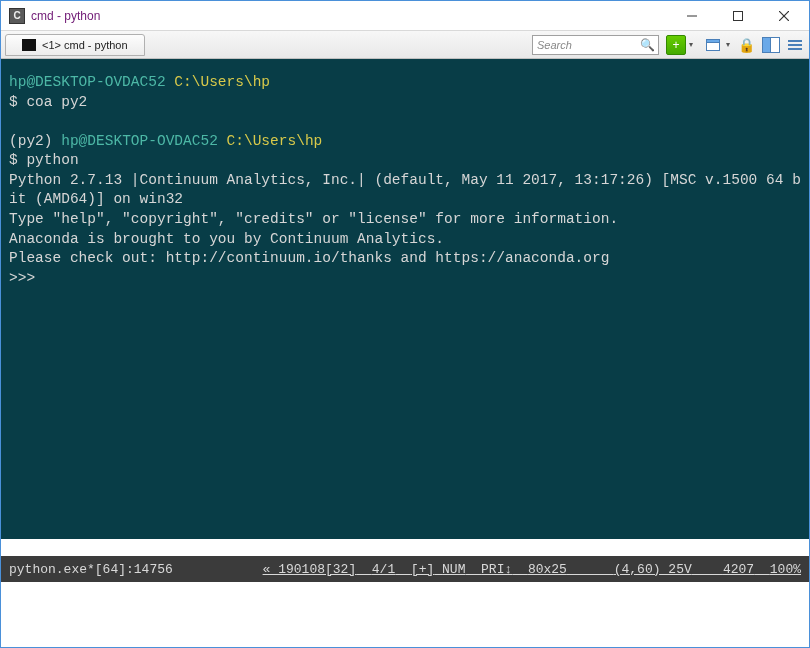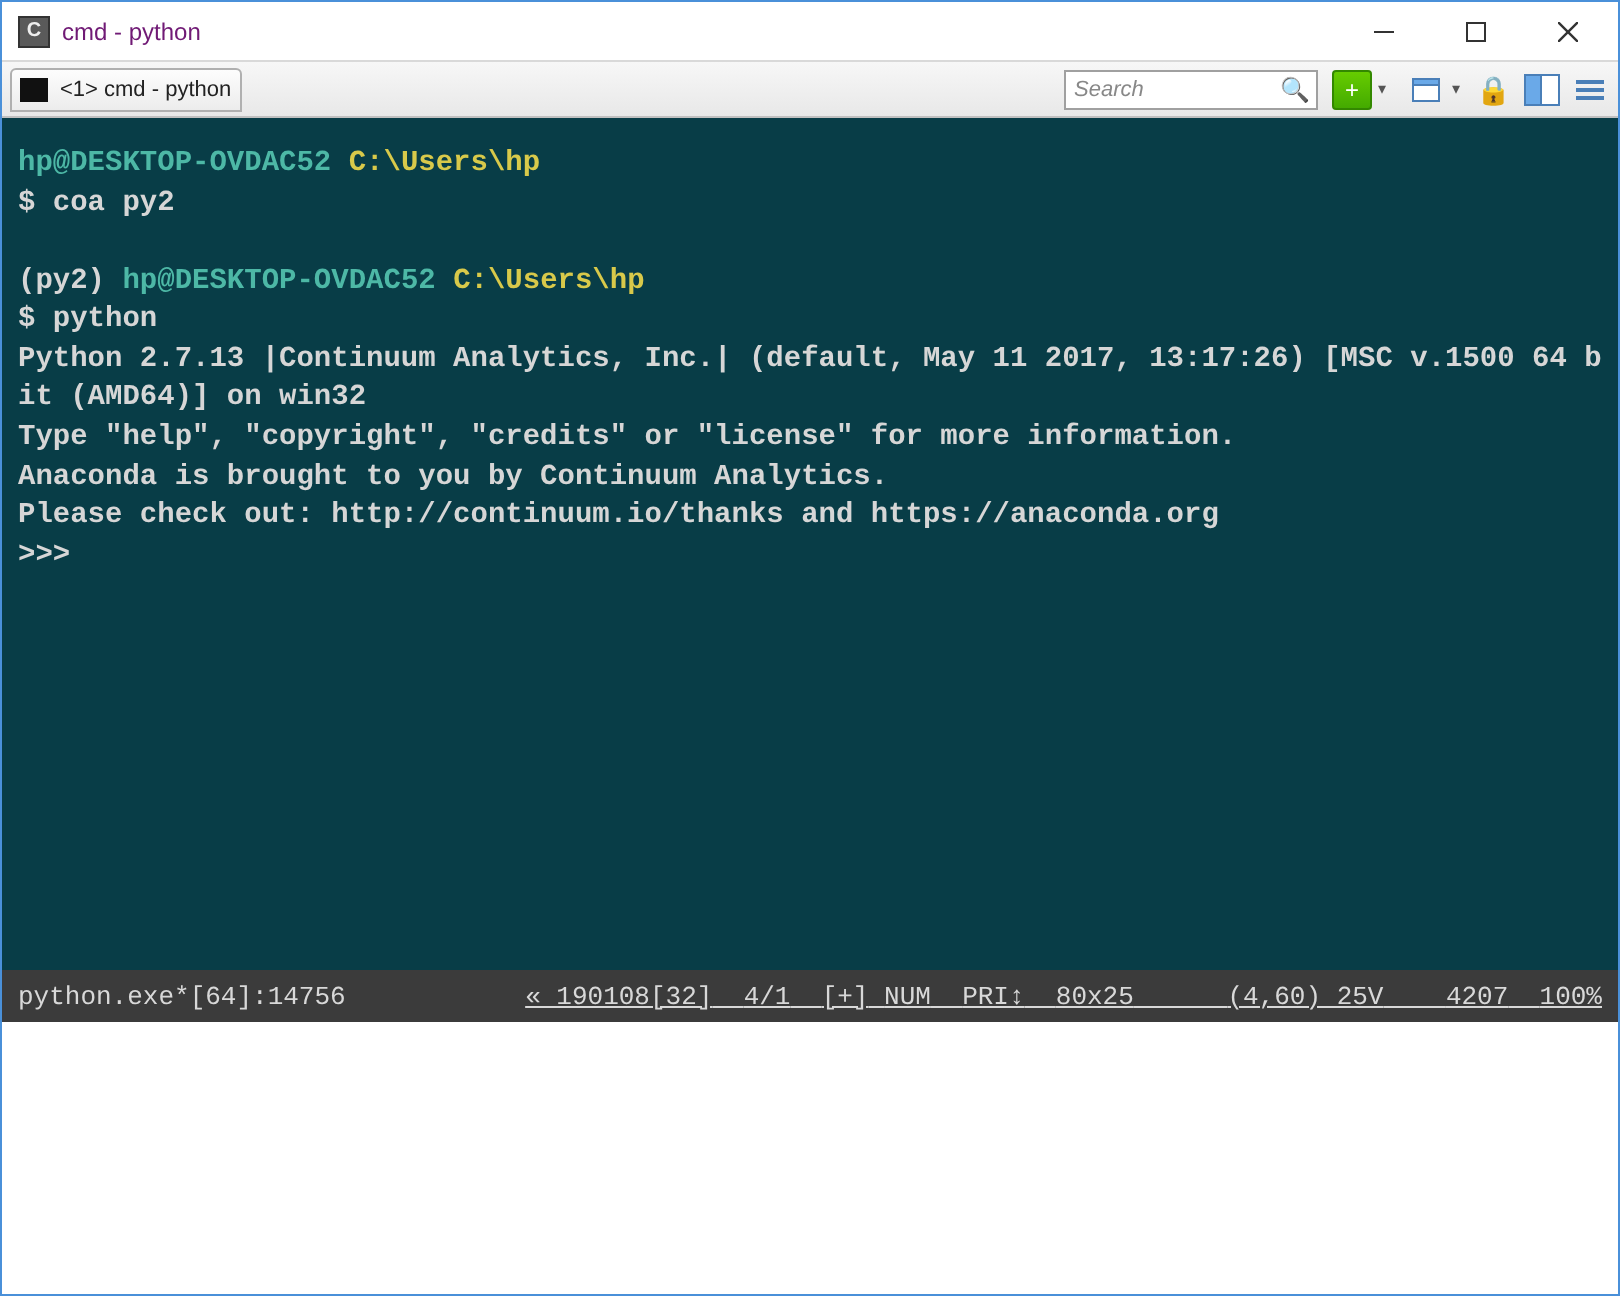--- a/index.html
+++ b/index.html
@@ -53,21 +53,21 @@
   align-items: center;
   padding: 0 4px;
 }
 .tab {
   height: 22px;
   background: linear-gradient(#fdfdfd, #ececec);
   border: 1px solid #b0b0b0;
   border-radius: 3px 3px 0 0;
   display: flex;
   align-items: center;
-  padding: 0 4px;
+  padding: 0 16px;
   font-size: 11px;
   gap: 6px;
 }
 .tab-icon {
   width: 14px; height: 12px;
   background: #111;
   display: inline-block;
 }
 .tab-text { color: #222; }
 .spacer { flex: 1; }
@@ -111,46 +111,46 @@
 .split-icon span { width: 50%; }
 .split-icon .l { background: #6aa9e8; border: 1px solid #4a7fb8; }
 .split-icon .r { background: #fff; border: 1px solid #4a7fb8; border-left: none; }
 .menu-icon {
   display: flex; flex-direction: column; gap: 2px;
   width: 14px;
 }
 .menu-icon span { height: 2px; background: #4a7fb8; }
 
 .terminal {
-  height: 426px;
+  height: 480px;
   background: #083d47;
   color: #d6d6d6;
   font-family: Consolas, "Courier New", monospace;
   font-size: 14.5px;
   line-height: 1.35;
   padding: 14px 8px 8px 8px;
   white-space: pre-wrap;
   word-break: break-all;
-  font-weight: bold;
 }
 .userhost { color: #4db8a6; }
 .path { color: #d8c94a; }
 .prompt-envuh { color: #4db8a6; }
 .env { color: #d6d6d6; }
 
 .statusbar {
   height: 26px;
   background: #3b3b3b;
   color: #d8d8d8;
   font-family: Consolas, "Courier New", monospace;
   font-size: 13px;
   display: flex;
   align-items: center;
   padding: 0 8px;
   gap: 0;
+  margin-top: 17px;
 }
 .statusbar .seg { white-space: pre; }
 .statusbar .right { margin-left: auto; display: flex; text-decoration: underline; }
 </style>
 </head>
 <body>
 
 <div class="titlebar">
   <span class="app-icon">C</span>
   <span class="title">cmd - python</span>

